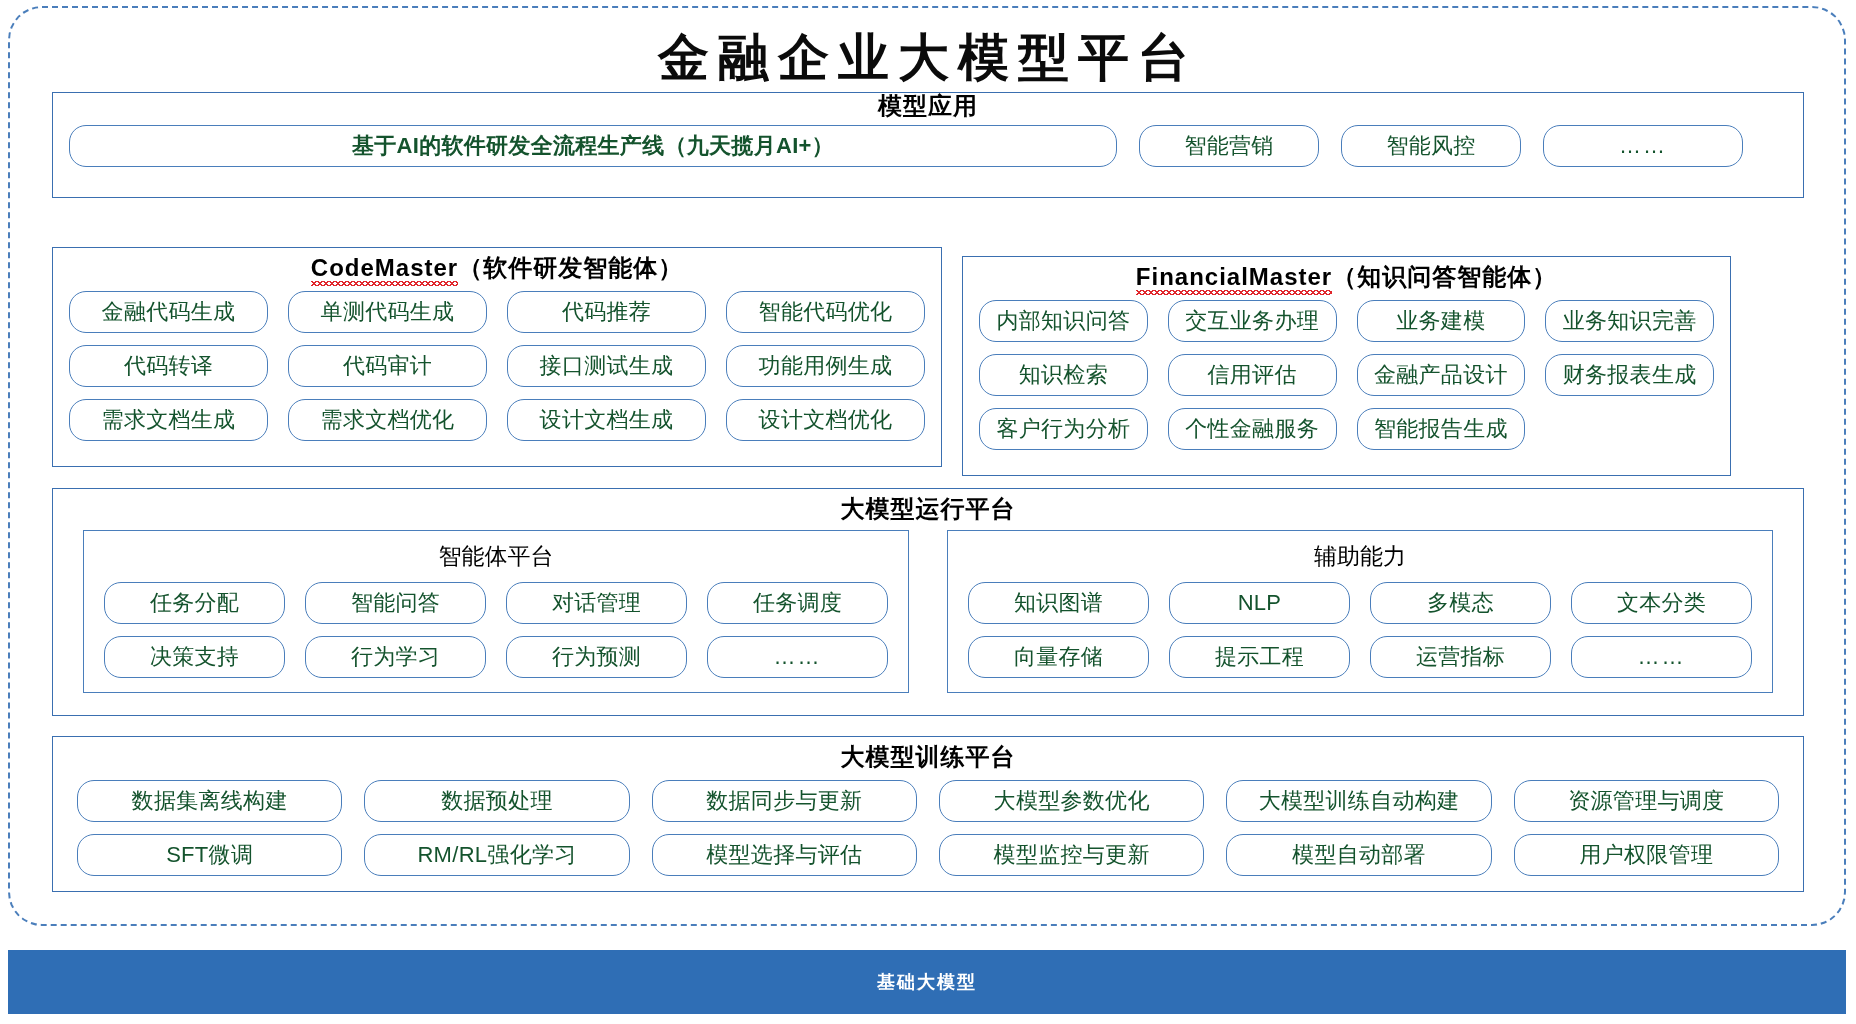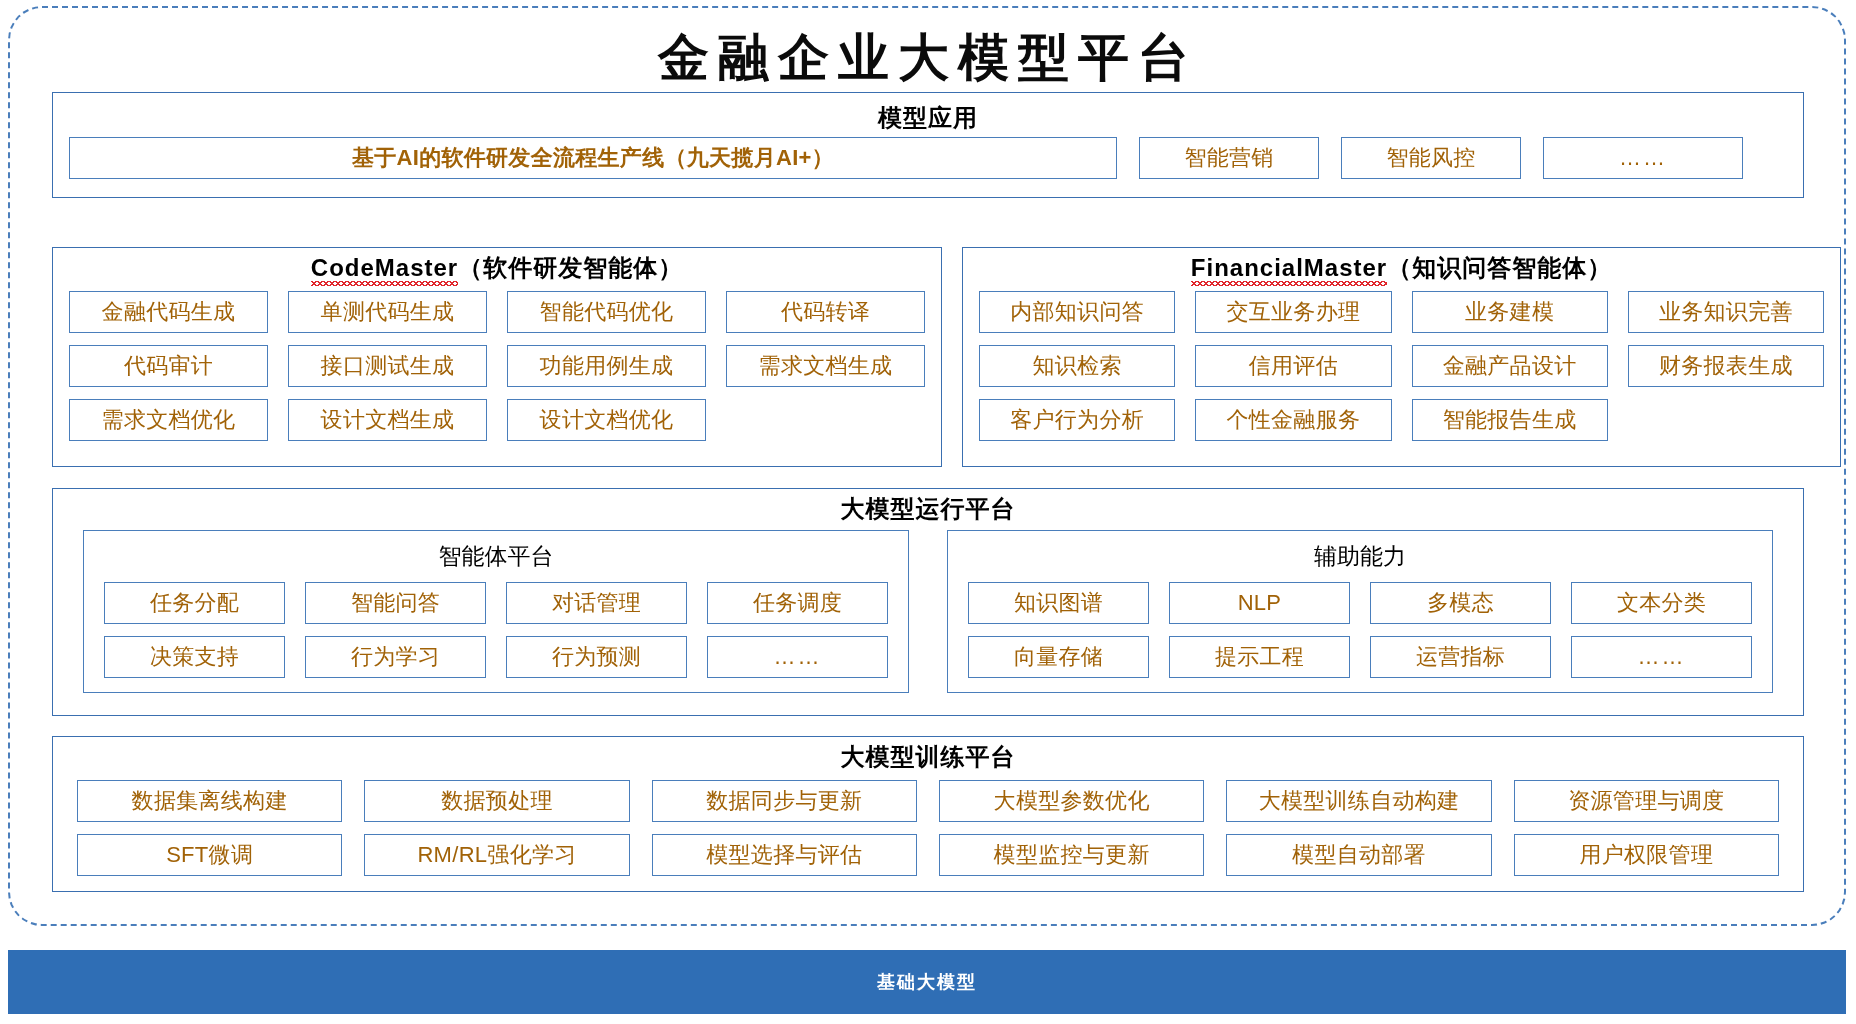--- a/index.html
+++ b/index.html
@@ -77,29 +77,29 @@
     bottom: -4px;
     height: 5px;
     background-image:
       linear-gradient(45deg, transparent 42%, #e0262b 42%, #e0262b 58%, transparent 58%),
       linear-gradient(-45deg, transparent 42%, #e0262b 42%, #e0262b 58%, transparent 58%);
     background-size: 6px 5px;
     background-repeat: repeat-x;
   }
   .chip {
     border: 1.4px solid #4a7ebb;
-    border-radius: 0;
+    border-radius: 17px;
     background: #ffffff;
     box-sizing: border-box;
     display: flex;
     align-items: center;
     justify-content: center;
     text-align: center;
     font-size: 22px;
-    color: #a16207;
+    color: #14532d;
     white-space: nowrap;
     letter-spacing: 0.3px;
   }
   .chip.dots {
     letter-spacing: 2px;
   }
   .chip.wide-hero {
     font-weight: 700;
     font-size: 22px;
   }
@@ -157,49 +157,50 @@
   }
 </style>
 </head>
 <body>
 
 <div id="frame"></div>
 
 <div id="main-title">金融企业大模型平台</div>
 
 <div class="panel" style="left:52px; top:92px; width:1752px; height:106px;">
-  <div class="panel-title" style="margin-top:12px;">模型应用</div>
+  <div class="panel-title" style="margin-top:0;">模型应用</div>
   <div style="display:flex; align-items:center; gap:22px; padding:6px 16px 0 16px;">
     <div class="chip wide-hero" style="flex:0 0 1048px; height:42px;">基于AI的软件研发全流程生产线（九天揽月AI+）</div>
     <div class="chip" style="flex:0 0 180px; height:42px;">智能营销</div>
     <div class="chip" style="flex:0 0 180px; height:42px;">智能风控</div>
     <div class="chip dots" style="flex:0 0 200px; height:42px;">……</div>
   </div>
 </div>
 
 <div class="panel" style="left:52px; top:247px; width:890px; height:220px;">
   <div class="panel-title" style="margin-top:7px;">
     <span class="squiggle">CodeMaster</span><span class="paren">（软件研发智能体）</span>
   </div>
   <div class="grid4" style="padding:9px 16px 0 16px;">
     <div class="chip">金融代码生成</div>
     <div class="chip">单测代码生成</div>
+    <div class="chip">代码推荐</div>
     <div class="chip">智能代码优化</div>
     <div class="chip">代码转译</div>
     <div class="chip">代码审计</div>
     <div class="chip">接口测试生成</div>
     <div class="chip">功能用例生成</div>
     <div class="chip">需求文档生成</div>
     <div class="chip">需求文档优化</div>
     <div class="chip">设计文档生成</div>
     <div class="chip">设计文档优化</div>
   </div>
 </div>
 
-<div class="panel" style="left:962px; top:247px; width:879px; height:220px;">
+<div class="panel" style="left:962px; top:256px; width:769px; height:220px;">
   <div class="panel-title" style="margin-top:7px;">
     <span class="squiggle">FinancialMaster</span><span class="paren">（知识问答智能体）</span>
   </div>
   <div class="grid4" style="padding:9px 16px 0 16px;">
     <div class="chip">内部知识问答</div>
     <div class="chip">交互业务办理</div>
     <div class="chip">业务建模</div>
     <div class="chip">业务知识完善</div>
     <div class="chip">知识检索</div>
     <div class="chip">信用评估</div>

